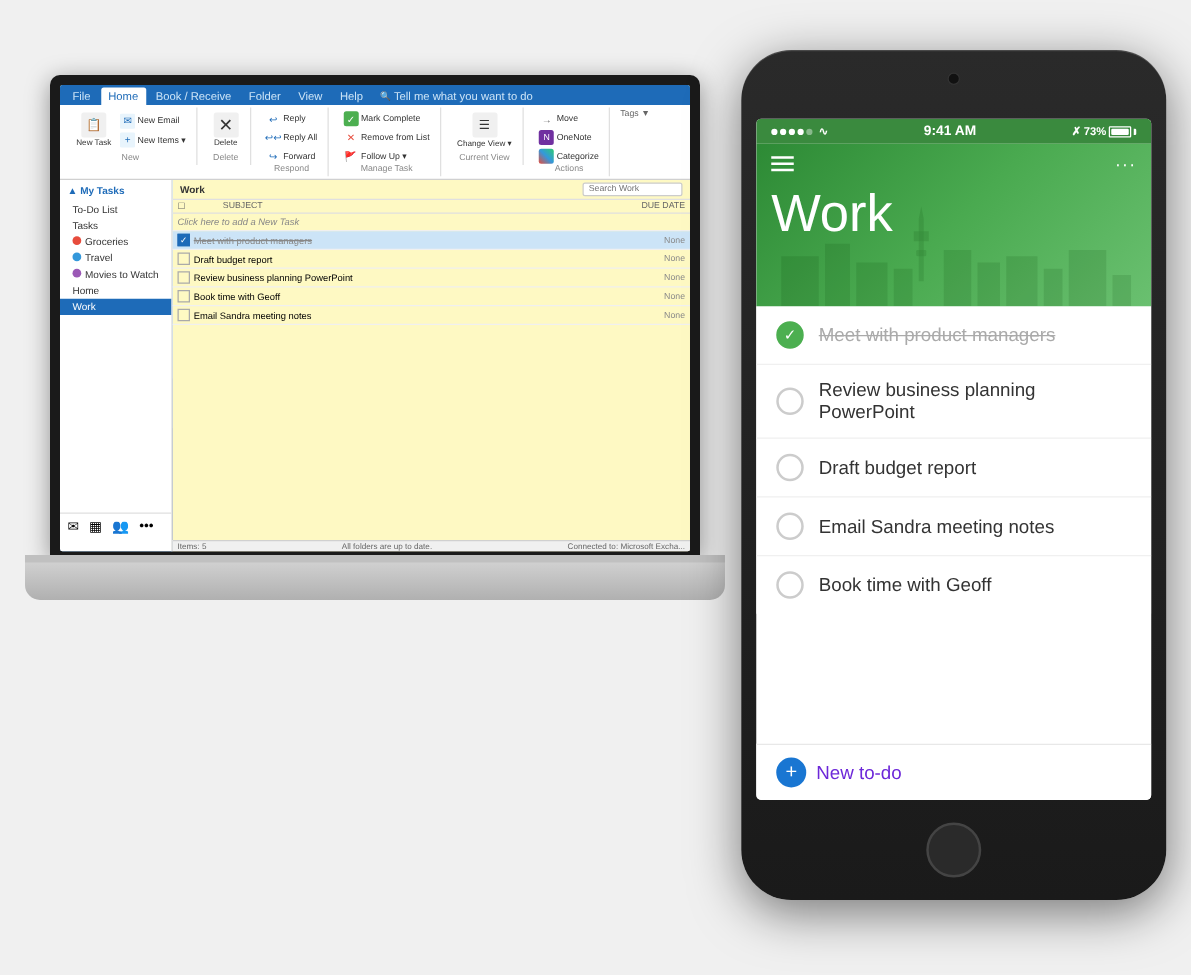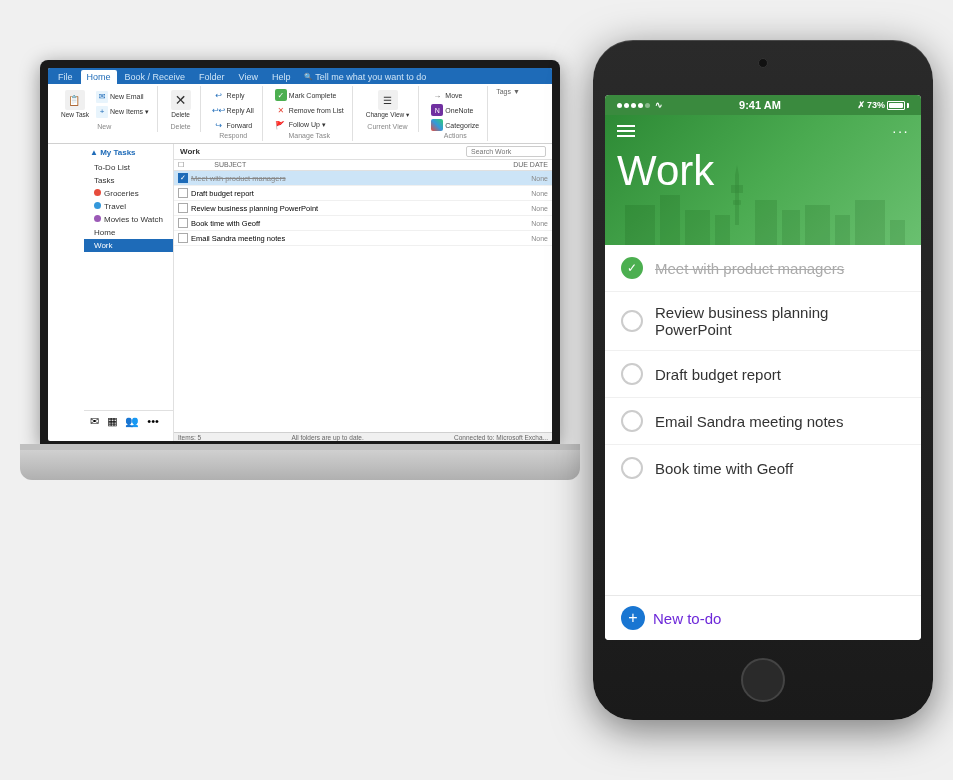--- a/index.html
+++ b/index.html
@@ -57,21 +57,21 @@
       bottom: 35px;
       background: #1a1a1a;
       border-radius: 8px 8px 0 0;
       padding: 8px 8px 4px 8px;
       box-shadow: 0 4px 20px rgba(0,0,0,0.4);
     }
 
     .laptop-screen {
       width: 100%;
       height: 100%;
-      background: #ffffff;
+      background: #fef9c3;
       overflow: hidden;
       border-radius: 2px;
     }
 
     
     .outlook-ribbon {
       background: #1e6bb8;
       padding: 2px 4px 0 4px;
     }
 
@@ -169,21 +169,20 @@
     .small-btns-col {
       display: flex;
       flex-direction: column;
       gap: 1px;
     }
 
     
     .outlook-main {
       display: flex;
       height: calc(100% - 75px);
-      margin-left: 36px;
     }
 
     .outlook-sidebar {
       width: 90px;
       background: white;
       border-right: 1px solid #e0e0e0;
       font-size: 8px;
     }
 
     .sidebar-header {
@@ -751,20 +750,23 @@
 
             <div class="tasks-table">
               <div class="tasks-table-header">
                 <span style="display:flex; gap:30px;">
                   <span>☐</span>
                   <span>SUBJECT</span>
                 </span>
                 <span>DUE DATE</span>
               </div>
 
+              <div class="task-row add-new">
+                <span class="task-name-cell">Click here to add a New Task</span>
+              </div>
 
               <div class="task-row selected">
                 <span class="task-name-cell">
                   <span class="task-check checked">✓</span>
                   <span class="task-name-text completed">Meet with product managers</span>
                 </span>
                 <span class="due-date">None</span>
               </div>
 
               <div class="task-row">

